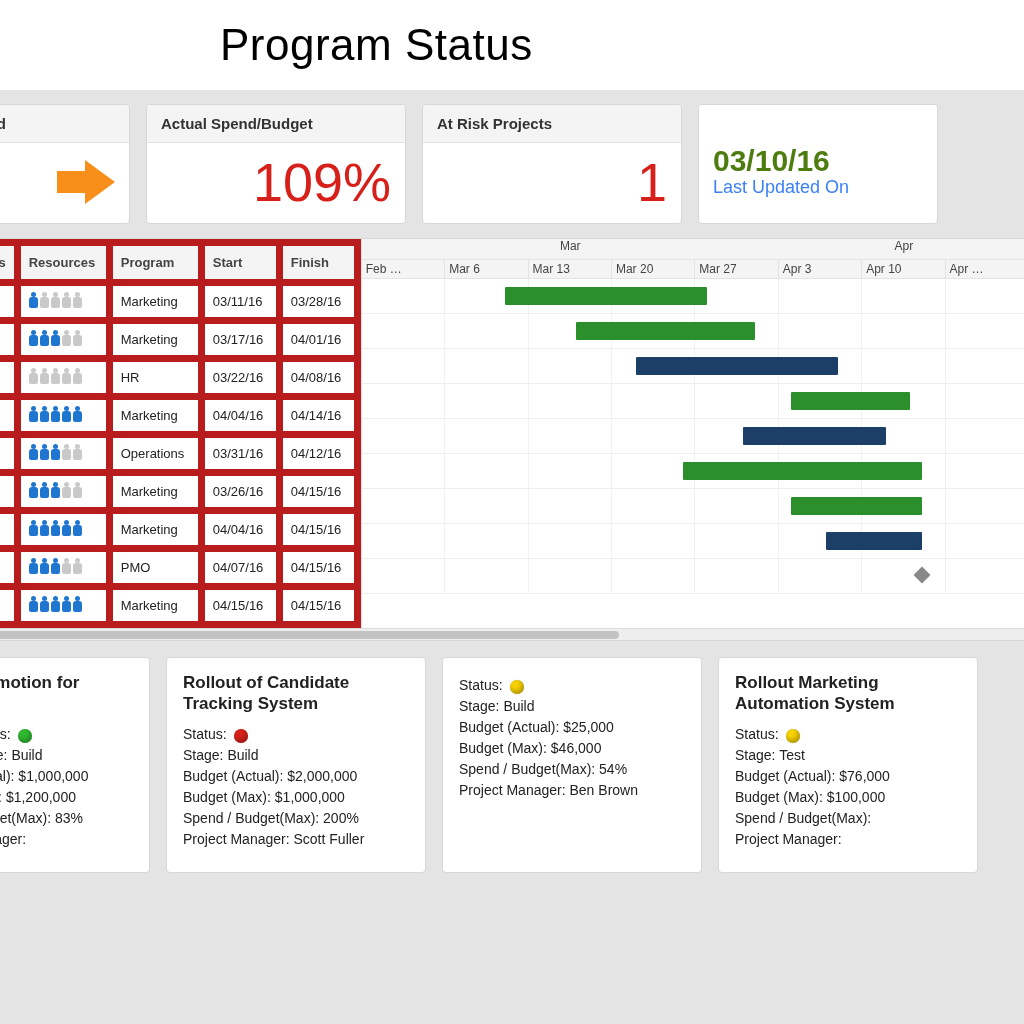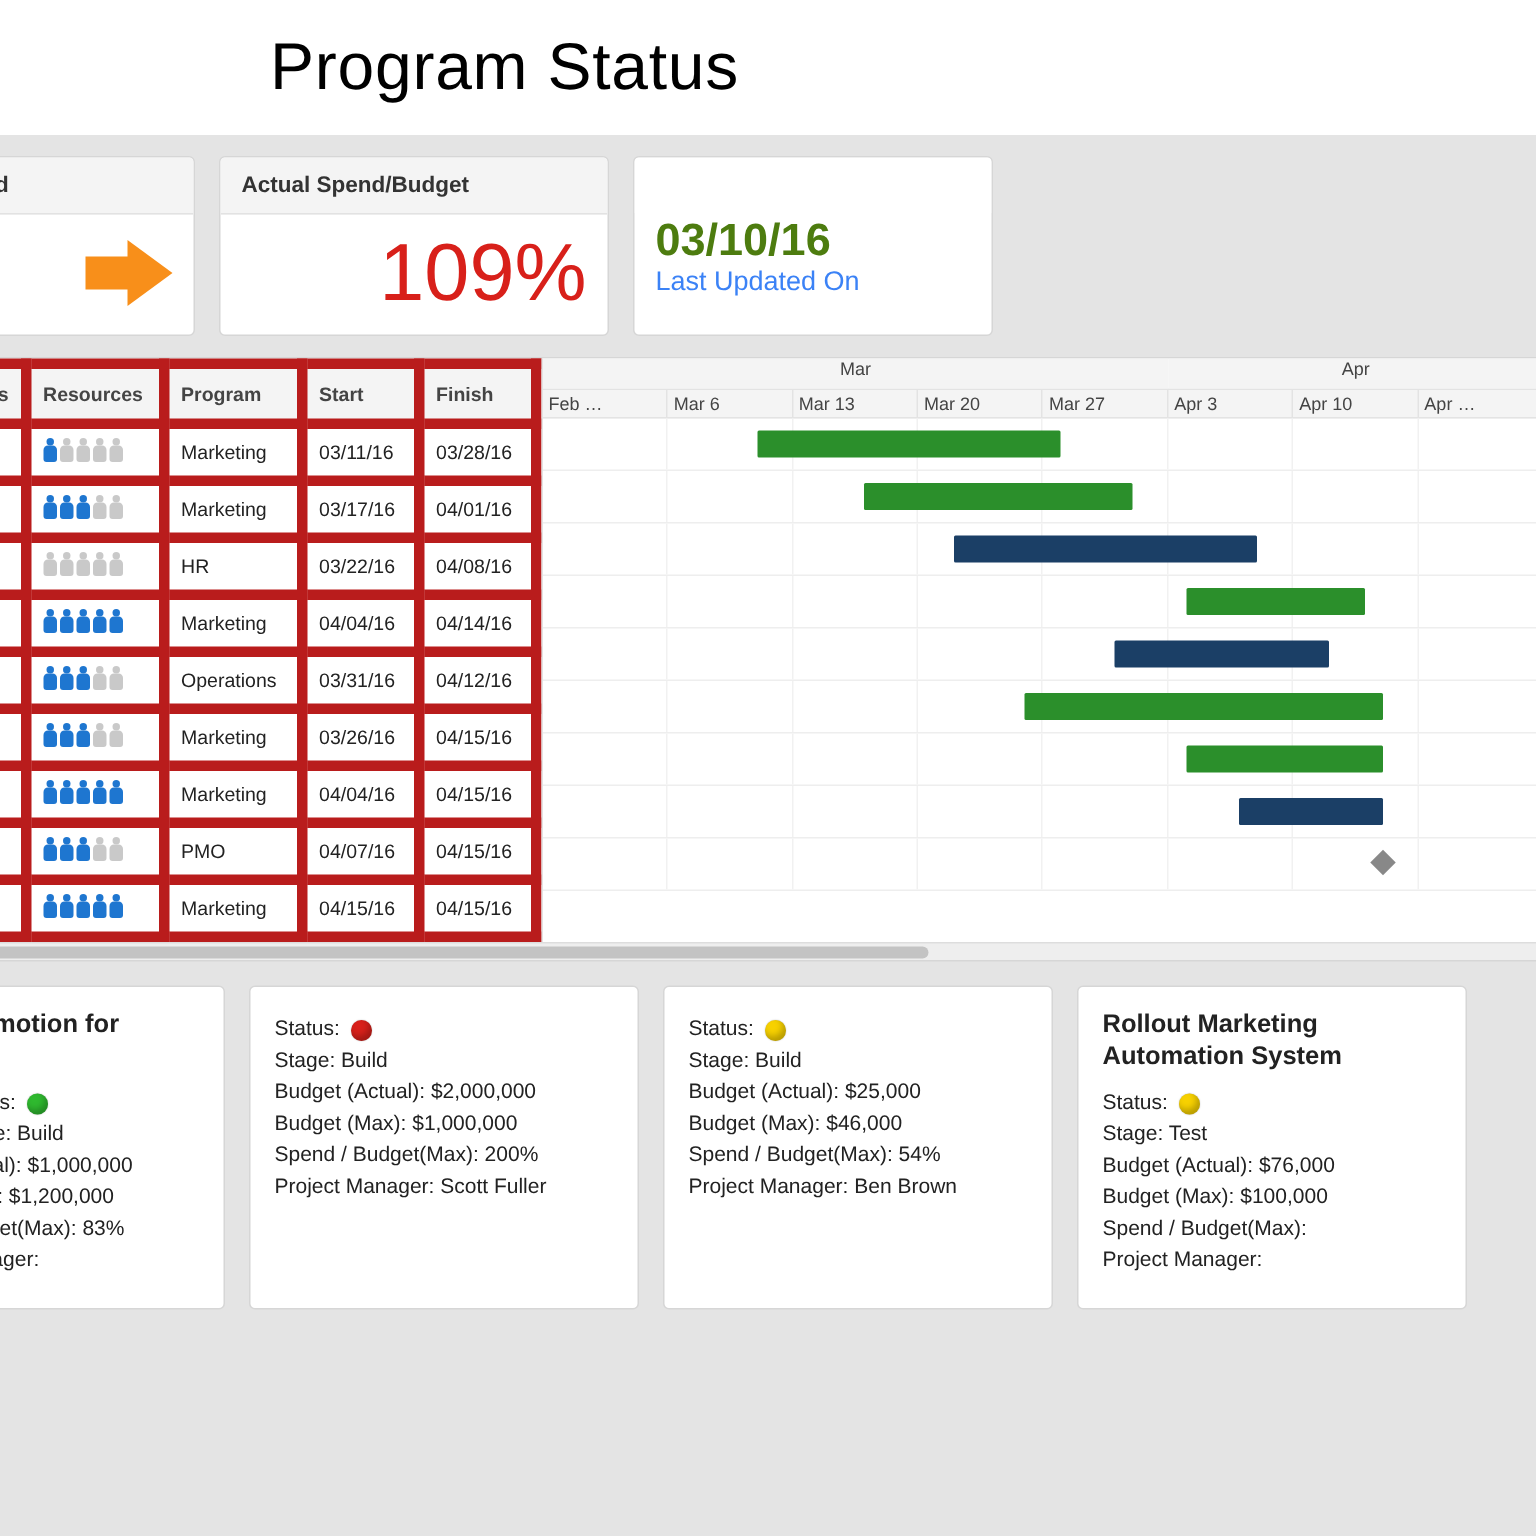--- a/index.html
+++ b/index.html
@@ -20,20 +20,21 @@
   
   .header-band {
     background: #fff;
     padding: 20px 0 20px 180px;
   }
   .page-title {
     font-size: 44px;
     font-weight: 500;
     color: #000;
     letter-spacing: 0.5px;
+    margin-left: 40px;
   }
   
   .kpi-row {
     display: flex;
     gap: 16px;
     padding: 14px 0 14px 0;
   }
   .card {
     background: #fff;
     border: 1px solid #d6d6d6;
@@ -220,20 +221,26 @@
     <div class="card kpi-card first">
       <div class="card-label">Trend</div>
       <div class="card-body">
         <span class="arrow-right"></span>
       </div>
     </div>
     <div class="card kpi-card">
       <div class="card-label">Actual Spend/Budget</div>
       <div class="card-body">
           <span class="kpi-big">109%</span>
+        </div>
+    </div>
+    <div class="card kpi-card">
+      <div class="card-label">At Risk Projects</div>
+      <div class="card-body">
+          <span class="kpi-big">1</span>
         </div>
     </div>
     <div class="card kpi-card last">
       <div class="card-label" style="background:#fff;border:none;">&nbsp;</div>
       <div class="card-body" style="display:block;padding-top:2px;">
         <span class="kpi-date">03/10/16</span>
         <span class="kpi-sub">Last Updated On</span>
       </div>
     </div>
   </div>
@@ -515,20 +522,21 @@
       <div class="proj-card first">
         <div class="proj-title">Promotion for</div>
         <div class="kv">Status: <span class="dot dot-green"></span></div>
         <div class="kv">Stage: <b>Build</b></div>
         <div class="kv">Actual): <b>$1,000,000</b></div>
         <div class="kv">Max): <b>$1,200,000</b></div>
         <div class="kv">Budget(Max): <b>83%</b></div>
         <div class="kv">Manager: <b></b></div>
       </div>
       <div class="proj-card">
+        <div class="proj-title">Rollout of Candidate Tracking System</div>
         <div class="kv">Status: <span class="dot dot-red"></span></div>
         <div class="kv">Stage: <b>Build</b></div>
         <div class="kv">Budget (Actual): <b>$2,000,000</b></div>
         <div class="kv">Budget (Max): <b>$1,000,000</b></div>
         <div class="kv">Spend / Budget(Max): <b>200%</b></div>
         <div class="kv">Project Manager: <b>Scott Fuller</b></div>
       </div>
       <div class="proj-card">
         <div class="kv">Status: <span class="dot dot-yellow"></span></div>
         <div class="kv">Stage: <b>Build</b></div>

